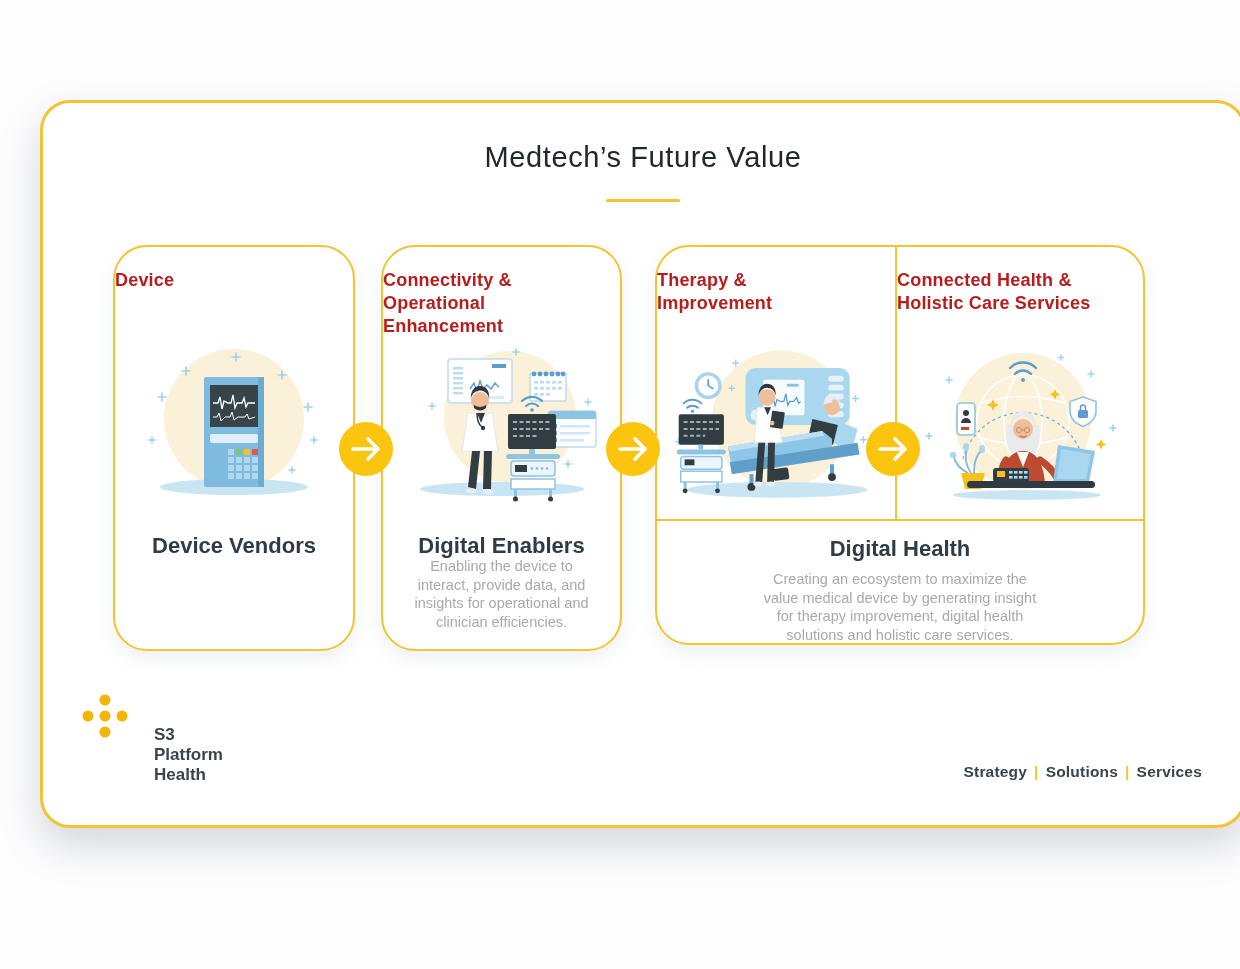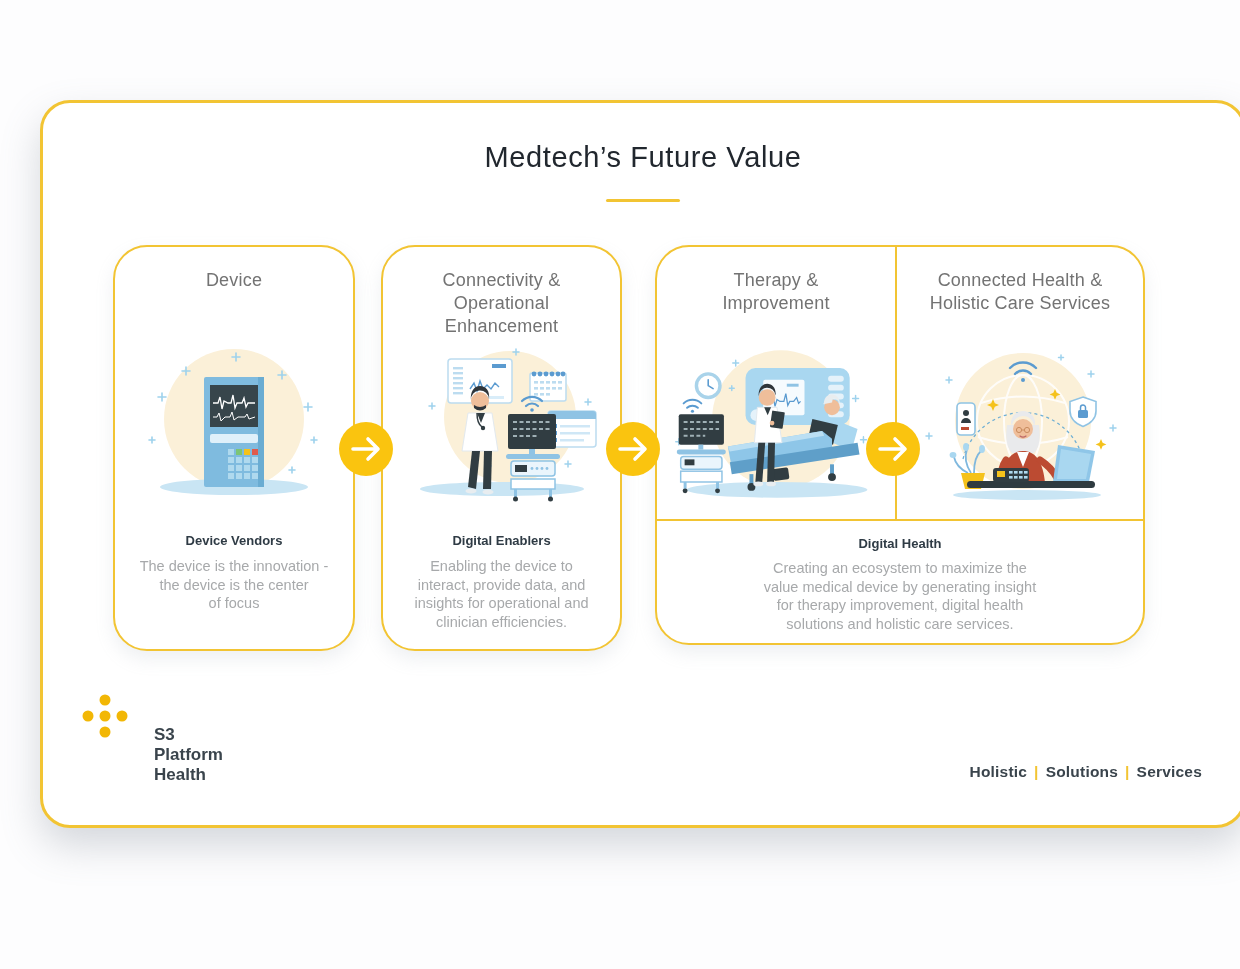--- a/index.html
+++ b/index.html
@@ -25,32 +25,32 @@
     background:#F2C433;border-radius:2px;
   }
   .card{
     position:absolute;top:142px;background:#fff;border:2px solid #F2C433;
     border-radius:34px;box-shadow:0 8px 18px rgba(150,160,172,.16);
   }
   .card-1{left:70px;width:238px;height:402px;}
   .card-2{left:338px;width:237px;height:402px;}
   .card-big{left:612px;width:486px;height:396px;}
   .card-title{
-    position:absolute;top:22px;left:0;right:0;margin:0;text-align:center;
-    font-size:18px;font-weight:400;color:#737373;line-height:23px;
+    position:absolute;top:22px;left:0;right:0;margin:0;
+    font-size:18px;font-weight:700;color:#b91c1c;line-height:23px;
     white-space:pre-line;letter-spacing:.2px;
   }
   .illus{
     position:absolute;top:94px;left:0;right:0;height:168px;
     display:flex;align-items:center;justify-content:center;
   }
   .illus svg{display:block;}
   .card-subtitle{
     position:absolute;top:286px;left:0;right:0;margin:0;text-align:center;
-    font-size:13px;font-weight:700;color:#2F3B45;
+    font-size:22px;font-weight:700;color:#2F3B45;
   }
   .card-desc{
     position:absolute;top:310px;left:10px;right:10px;margin:0;text-align:center;
     font-size:14.5px;color:#A7A9AB;line-height:18.5px;white-space:pre-line;
   }
   
   .big-col{position:absolute;top:0;height:336px;}
   .big-col-1{left:0;width:238px;}
   .big-col-2{left:240px;width:246px;}
   .divider-v{position:absolute;left:238px;top:0;width:2px;height:272px;background:#F2C433;}
@@ -122,23 +122,20 @@
             <rect x="120" y="124" width="6" height="6" fill="#AFD9EE"></rect>
             <rect x="128" y="124" width="6" height="6" fill="#AFD9EE"></rect>
           <rect x="104" y="132" width="6" height="6" fill="#AFD9EE"></rect>
             <rect x="112" y="132" width="6" height="6" fill="#AFD9EE"></rect>
             <rect x="120" y="132" width="6" height="6" fill="#AFD9EE"></rect>
             <rect x="128" y="132" width="6" height="6" fill="#AFD9EE"></rect>
         </g>
       </svg>
     </div>
     <h3 class="card-subtitle">Device Vendors</h3>
-    <p class="card-desc">The device is the innovation -
-the device is the center
-of focus</p>
   </div>
 
   <div class="arrow-circle arrow-1">
     <svg width="54" height="54" viewBox="0 0 54 54">
       <circle cx="27" cy="27" r="27" fill="#FAC40F"></circle>
       <path d="M14 27h24M29 17l10 10-10 10" stroke="#fff" stroke-width="3.6" fill="none" stroke-linecap="round" stroke-linejoin="round"></path>
     </svg>
   </div>
 
   <div class="card card-2">
@@ -462,16 +459,16 @@
         <circle cx="7" cy="23" r="5.5"></circle>
           <circle cx="24" cy="23" r="5.5"></circle>
           <circle cx="41" cy="23" r="5.5"></circle>
         <circle cx="24" cy="39" r="5.5"></circle>
       </g>
     </svg>
     <p class="logo-text"><span>S3</span><br><span>Platform</span><br><span>Health</span></p>
   </div>
 
   <div class="tagline">
-    <span>Holistic</span><span class="sep">|</span><span>Solutions</span><span class="sep">|</span><span>Services</span>
+    <span>Strategy</span><span class="sep">|</span><span>Solutions</span><span class="sep">|</span><span>Services</span>
   </div>
 
 </div>
 
 </body></html>

